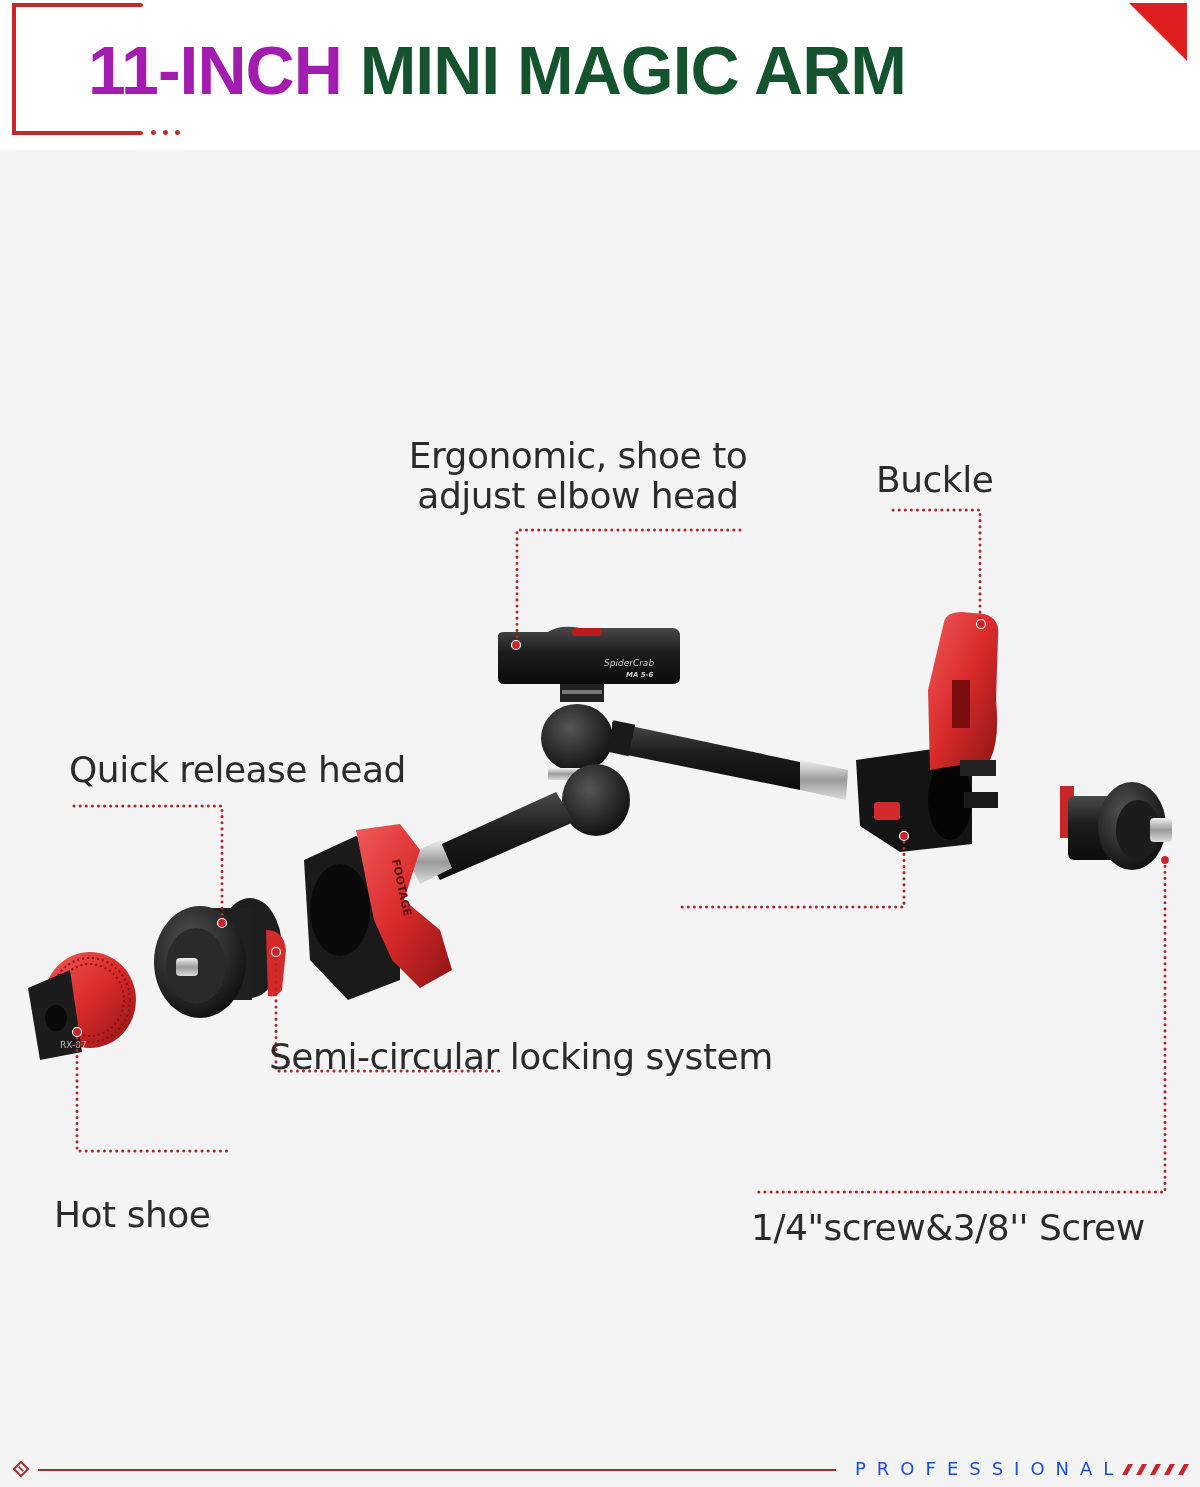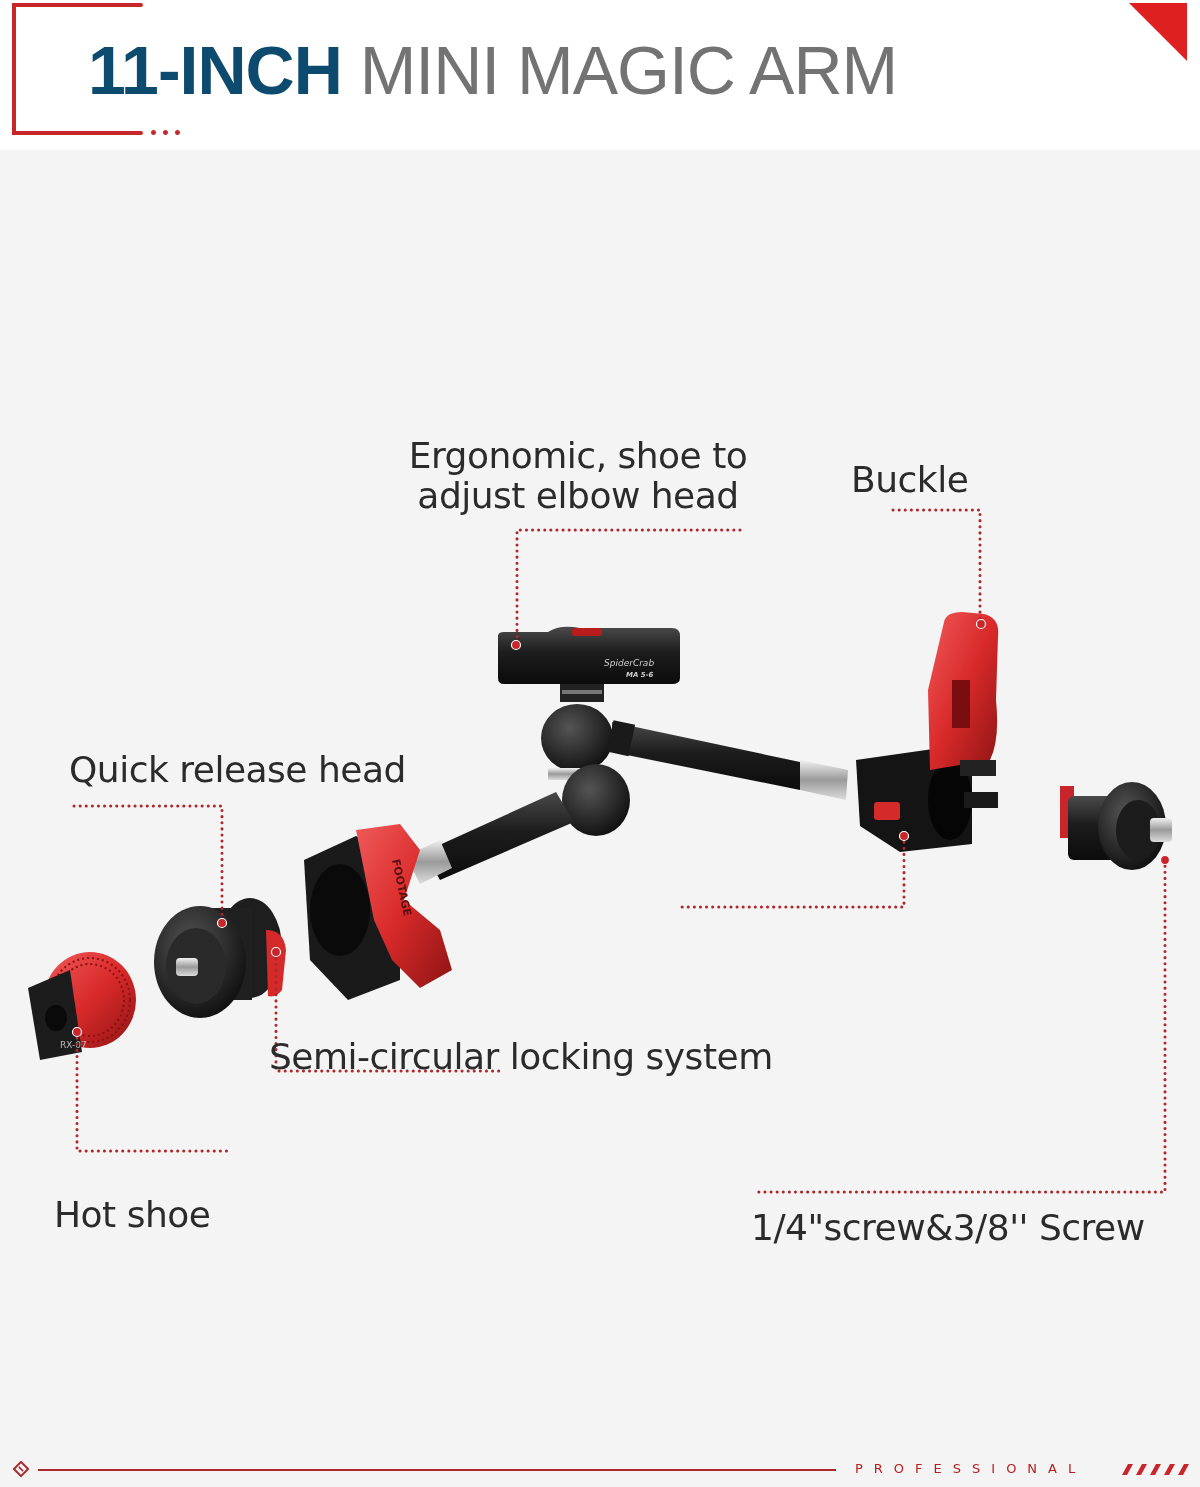--- a/index.html
+++ b/index.html
@@ -5,32 +5,32 @@
   * { box-sizing: border-box; margin: 0; padding: 0; }
   html, body { width: 1200px; height: 1487px; background: #f4f4f4; overflow: hidden; }
   body { position: relative; font-family: "DejaVu Sans", sans-serif; color: #2b2b2b; }
 
   .header { position: absolute; left: 0; top: 0; width: 1200px; height: 150px; background: #ffffff; }
   .bracket-top { position: absolute; left: 12px; top: 3px; width: 131px; height: 4px; background: #c8262b; border-radius: 2px; }
   .bracket-left { position: absolute; left: 12px; top: 3px; width: 4px; height: 132px; background: #c8262b; }
   .bracket-bottom { position: absolute; left: 12px; top: 131px; width: 131px; height: 4px; background: #c8262b; border-radius: 2px; }
   .bracket-dots { position: absolute; left: 149px; top: 128px; font-size: 14px; color: #c8262b; letter-spacing: 3px; font-weight: bold; line-height: 10px; }
   .title { position: absolute; left: 88px; top: 30px; font-family: "Liberation Sans", sans-serif; font-weight: 900; font-size: 68px; letter-spacing: -1px; white-space: nowrap; line-height: 80px; }
-  .title .dark { color: #0c4a6e; font-weight: bold; }
-  .title .red { color: #737373; font-weight: normal; }
+  .title .dark { color: #a21caf; font-weight: bold; }
+  .title .red { color: #14532d; font-weight: bold; }
   .corner-tri { position: absolute; right: 13px; top: 3px; width: 0; height: 0; border-top: 58px solid #de2020; border-left: 58px solid transparent; }
 
   .label { position: absolute; font-family: "DejaVu Sans", sans-serif; font-size: 36px; color: #2b2b2b; line-height: 40px; white-space: nowrap; letter-spacing: -0.5px; }
   .label.center { text-align: center; }
 
   svg.overlay { position: absolute; left: 0; top: 0; width: 1200px; height: 1487px; }
 
   .footer-icon { position: absolute; left: 13px; top: 1461px; width: 16px; height: 16px; }
   .footer-line { position: absolute; left: 38px; top: 1469px; width: 798px; height: 2px; background: #a8282b; }
-  .footer-text { position: absolute; left: 855px; top: 1461px; font-family: "DejaVu Sans", sans-serif; font-size: 13px; color: #b91c1c; letter-spacing: 11px; line-height: 16px; }
+  .footer-text { position: absolute; left: 855px; top: 1461px; font-family: "DejaVu Sans", sans-serif; font-size: 18px; color: #1d4ed8; letter-spacing: 11px; line-height: 16px; }
   .footer-stripes { position: absolute; left: 1118px; top: 1464px; width: 72px; height: 11px; }
 </style>
 </head>
 <body>
 
 <div class="header">
   <div class="bracket-top"></div>
   <div class="bracket-left"></div>
   <div class="bracket-bottom"></div>
   <div class="bracket-dots">•••</div>
@@ -154,21 +154,21 @@
     <circle cx="276" cy="952" r="4.5"></circle>
     <circle cx="77" cy="1032" r="4.5"></circle>
     <circle cx="1165" cy="860" r="4.5"></circle>
   </g>
 </svg>
 
 <div class="label center" style="left:398px; top:436px; width:360px;">
   <div>Ergonomic, shoe to</div>
   <div>adjust elbow head</div>
 </div>
-<div class="label" style="left:851px; top:460px;">Buckle</div>
+<div class="label" style="left:876px; top:460px;">Buckle</div>
 <div class="label" style="left:69px; top:750px;">Quick release head</div>
 <div class="label center" style="left:660px; top:917px; width:360px;">
 </div>
 <div class="label" style="left:269px; top:1037px;">Semi-circular locking system</div>
 <div class="label" style="left:54px; top:1163px;margin-top:32px;">Hot shoe</div>
 <div class="label" style="left:751px; top:1208px;">1/4"screw&amp;3/8'' Screw</div>
 
 <svg class="footer-icon" viewBox="0 0 16 16">
   <rect x="3" y="3" width="10" height="10" fill="none" stroke="#a8282b" stroke-width="2" transform="rotate(45 8 8)"></rect>
   <line x1="5" y1="8" x2="11" y2="8" stroke="#a8282b" stroke-width="1.5" transform="rotate(45 8 8)"></line>

